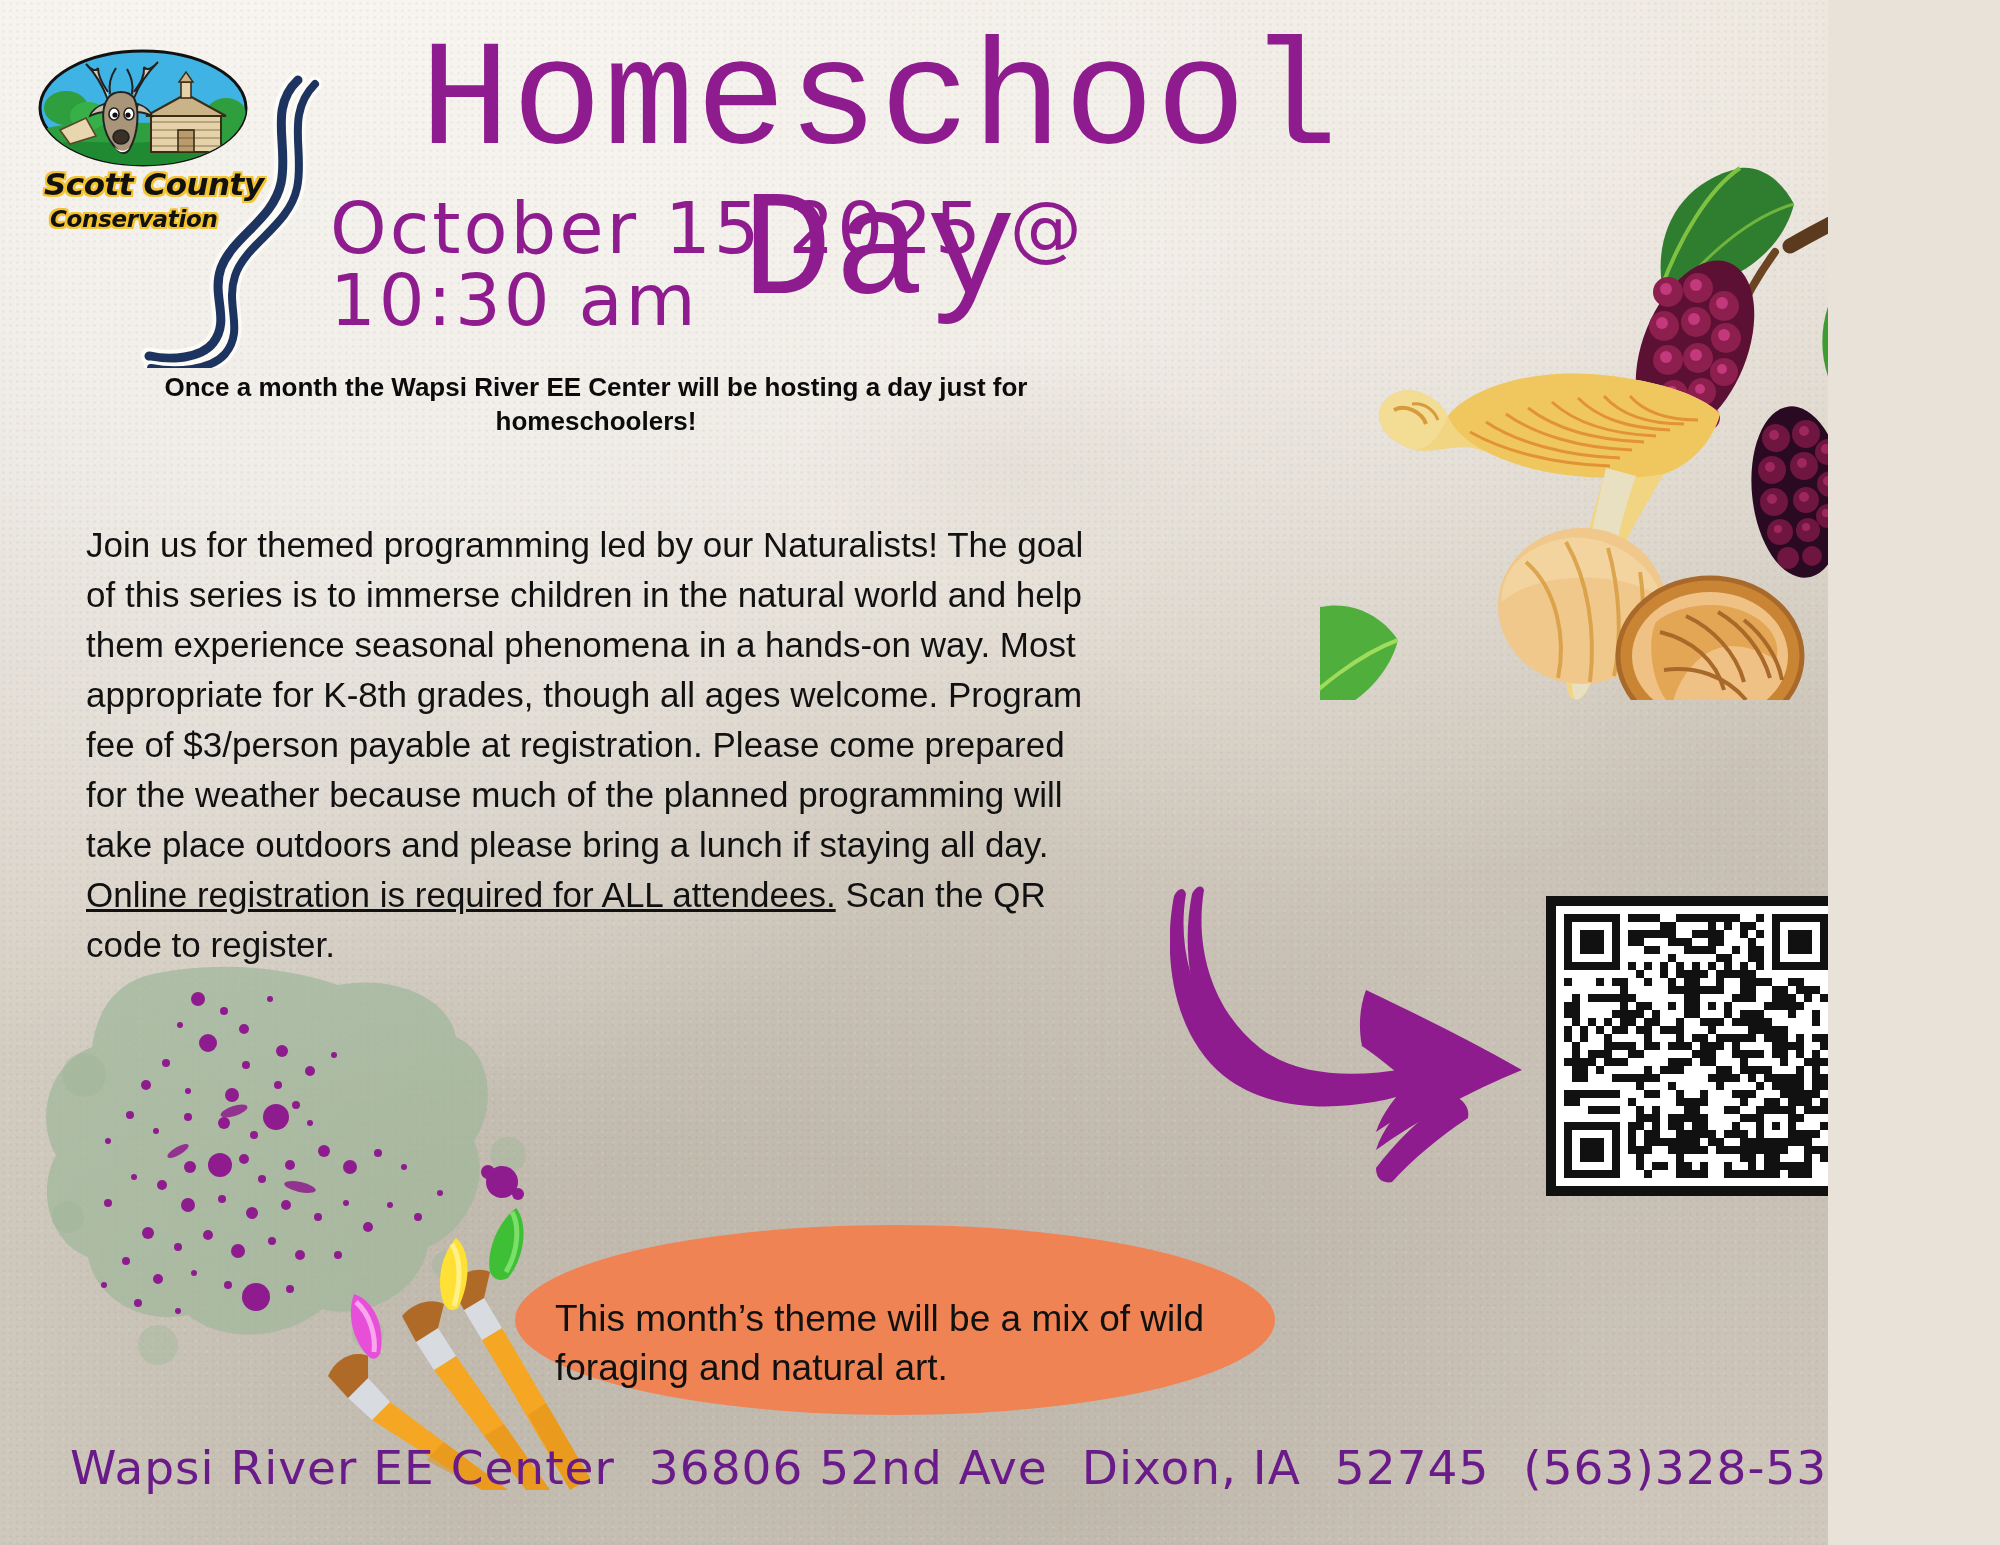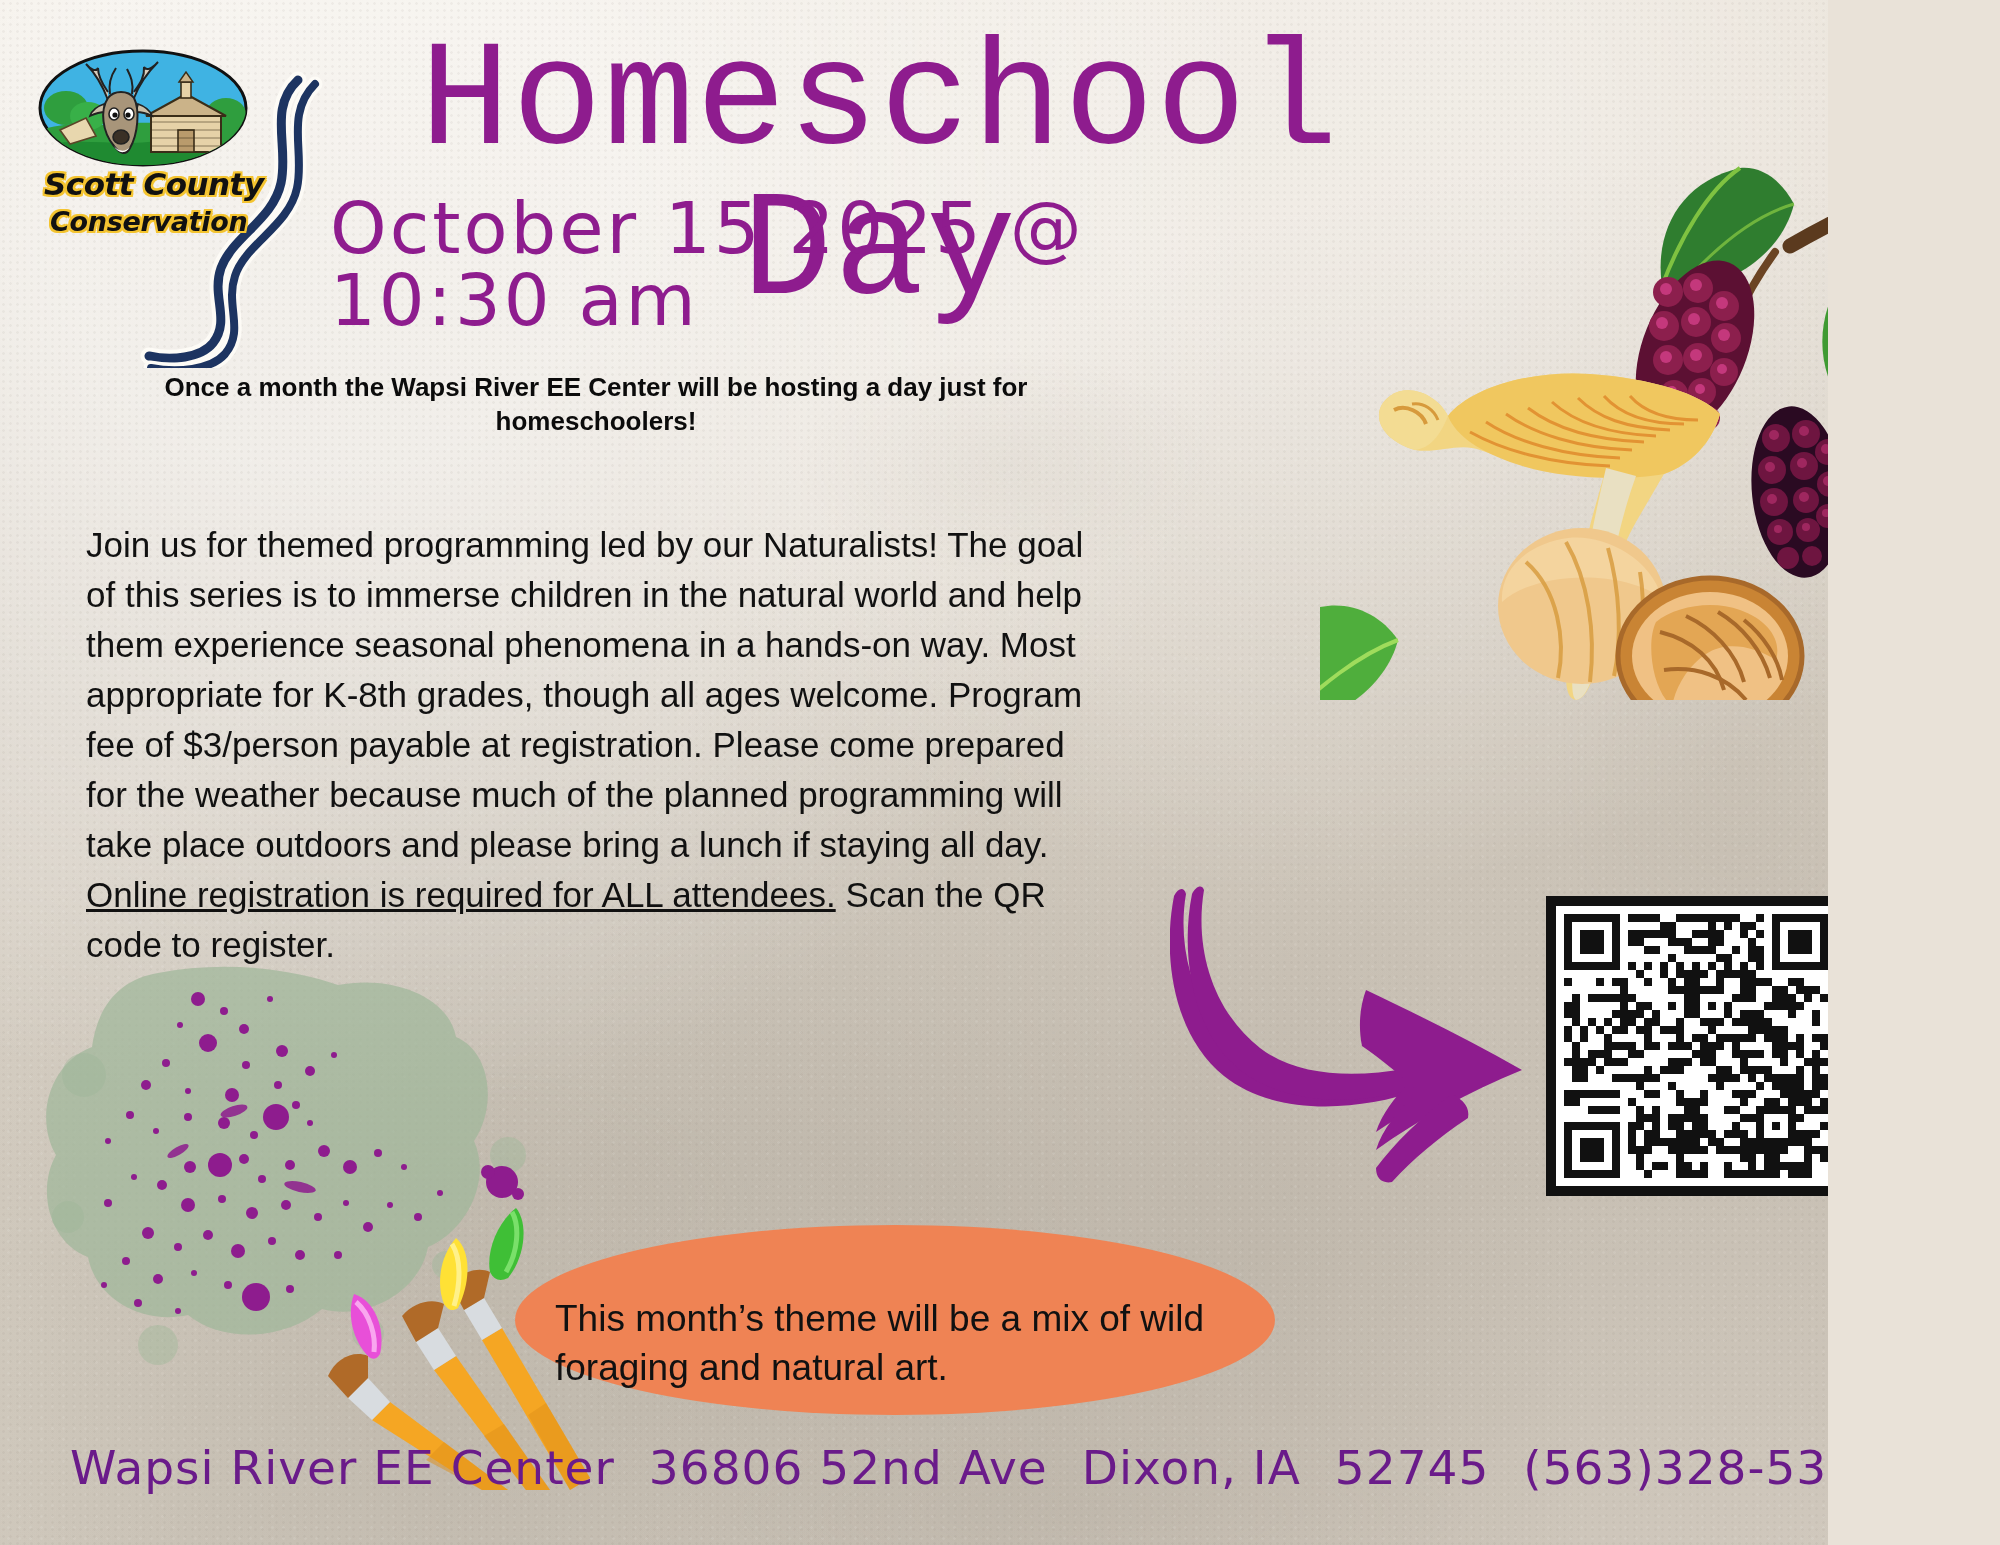--- a/index.html
+++ b/index.html
@@ -45,21 +45,21 @@
     font-weight:bold;font-style:italic;
     font-size:31px;color:#111;letter-spacing:-.5px;
     text-shadow:
       2px 0 0 #f4c430,-2px 0 0 #f4c430,0 2px 0 #f4c430,0 -2px 0 #f4c430,
       2px 2px 0 #f4c430,-2px 2px 0 #f4c430,2px -2px 0 #f4c430,-2px -2px 0 #f4c430;
   }
   .logo-sub{
     position:absolute;left:12px;top:168px;width:240px;
     font-family:"DejaVu Sans", sans-serif;
     font-weight:bold;font-style:italic;
-    font-size:27px;color:#111;letter-spacing:-.3px;
+    font-size:23px;color:#111;letter-spacing:-.3px;
     text-shadow:
       2px 0 0 #f4c430,-2px 0 0 #f4c430,0 2px 0 #f4c430,0 -2px 0 #f4c430,
       2px 2px 0 #f4c430,-2px 2px 0 #f4c430,2px -2px 0 #f4c430,-2px -2px 0 #f4c430;
   }
   .river{position:absolute;left:55px;top:30px;width:260px;height:300px;}
 
   
   .title{
     position:absolute;left:350px;top:28px;width:1060px;
     font-family:Liberation Mono, monospace;

